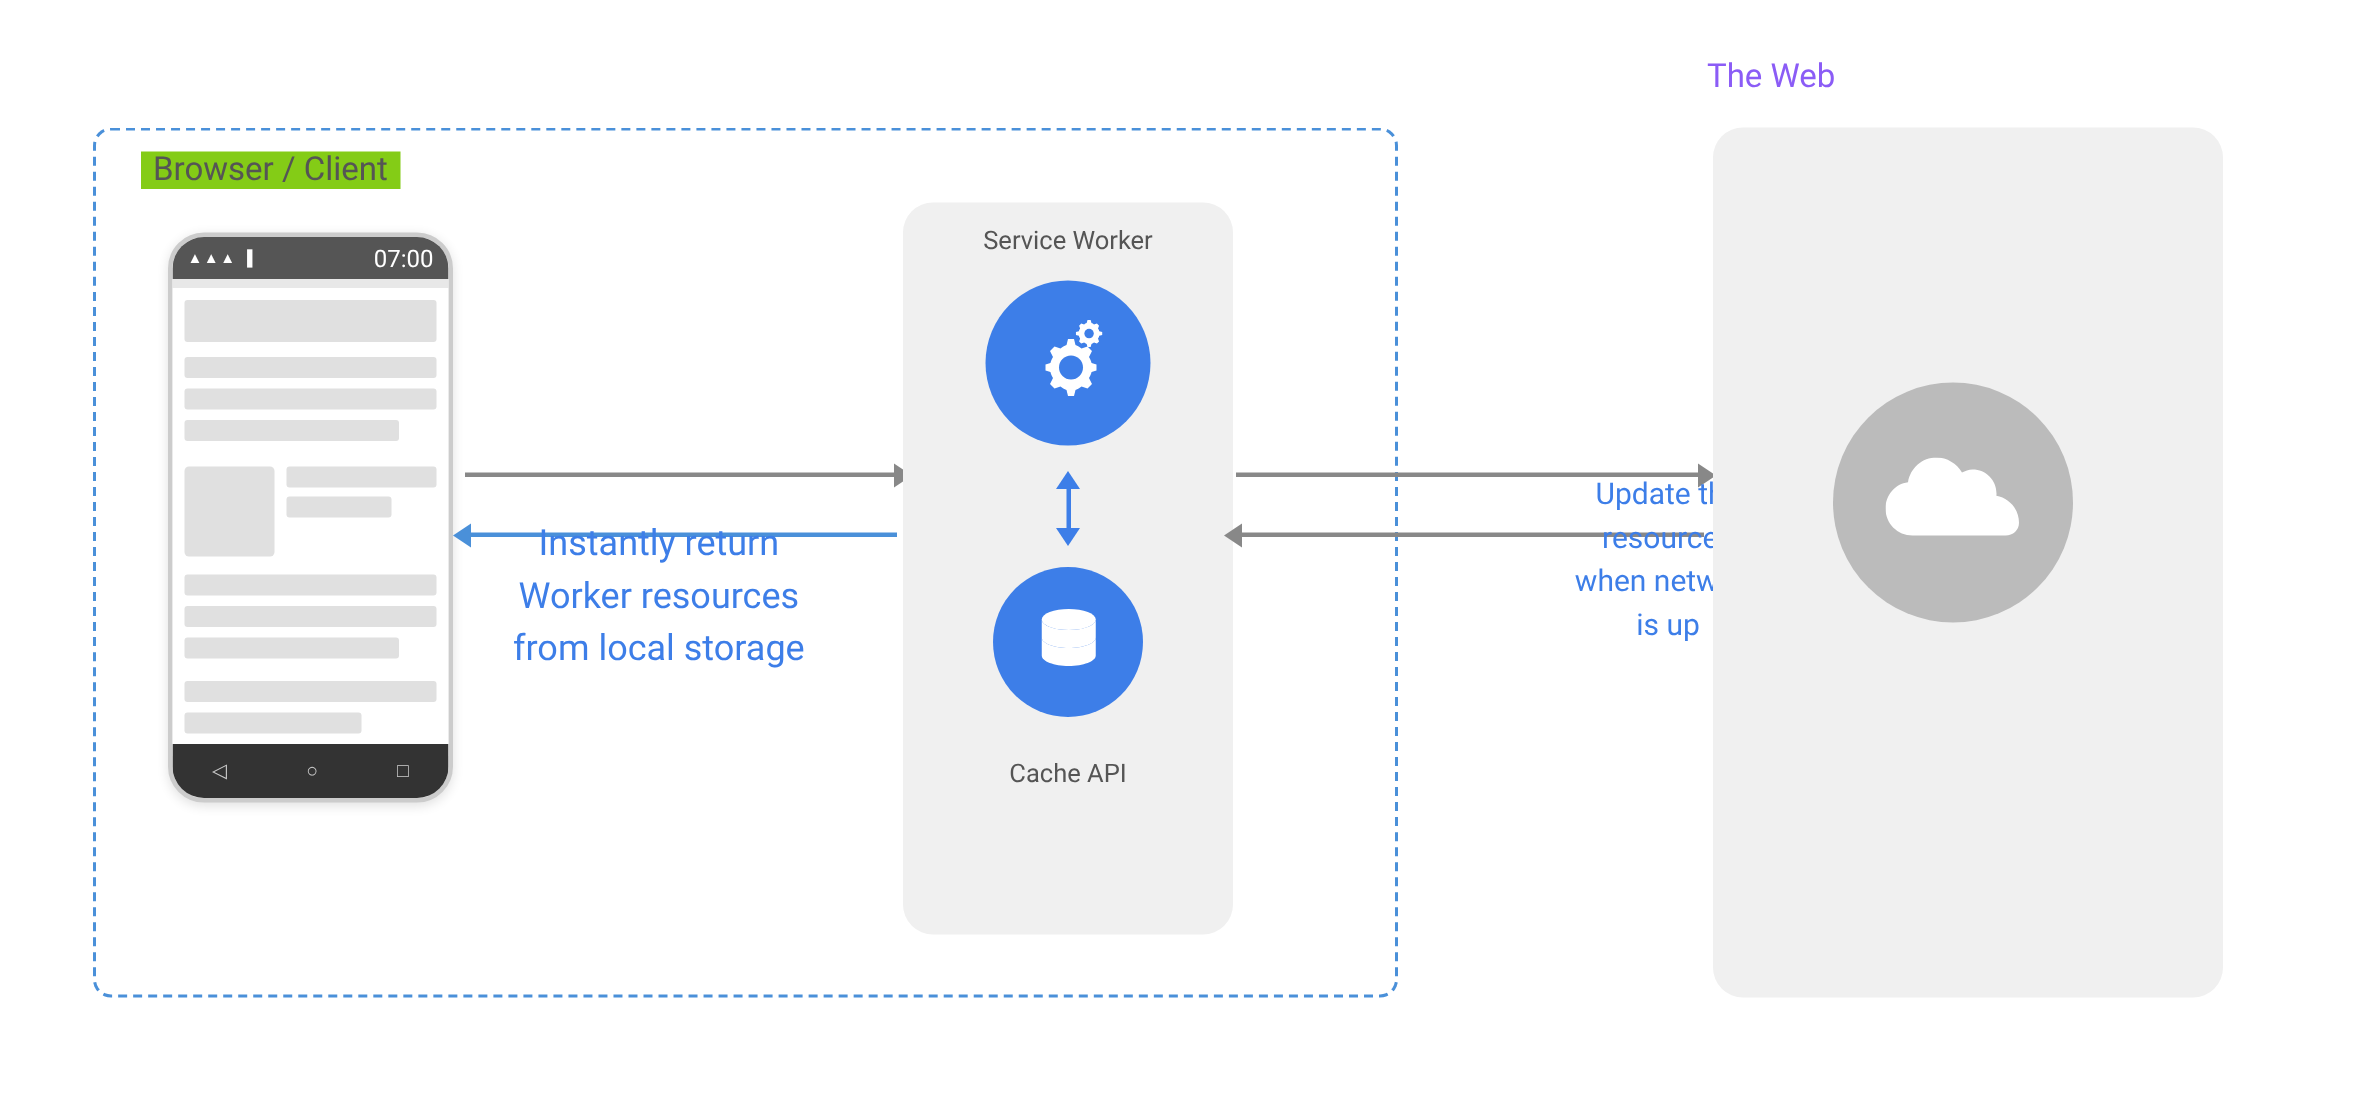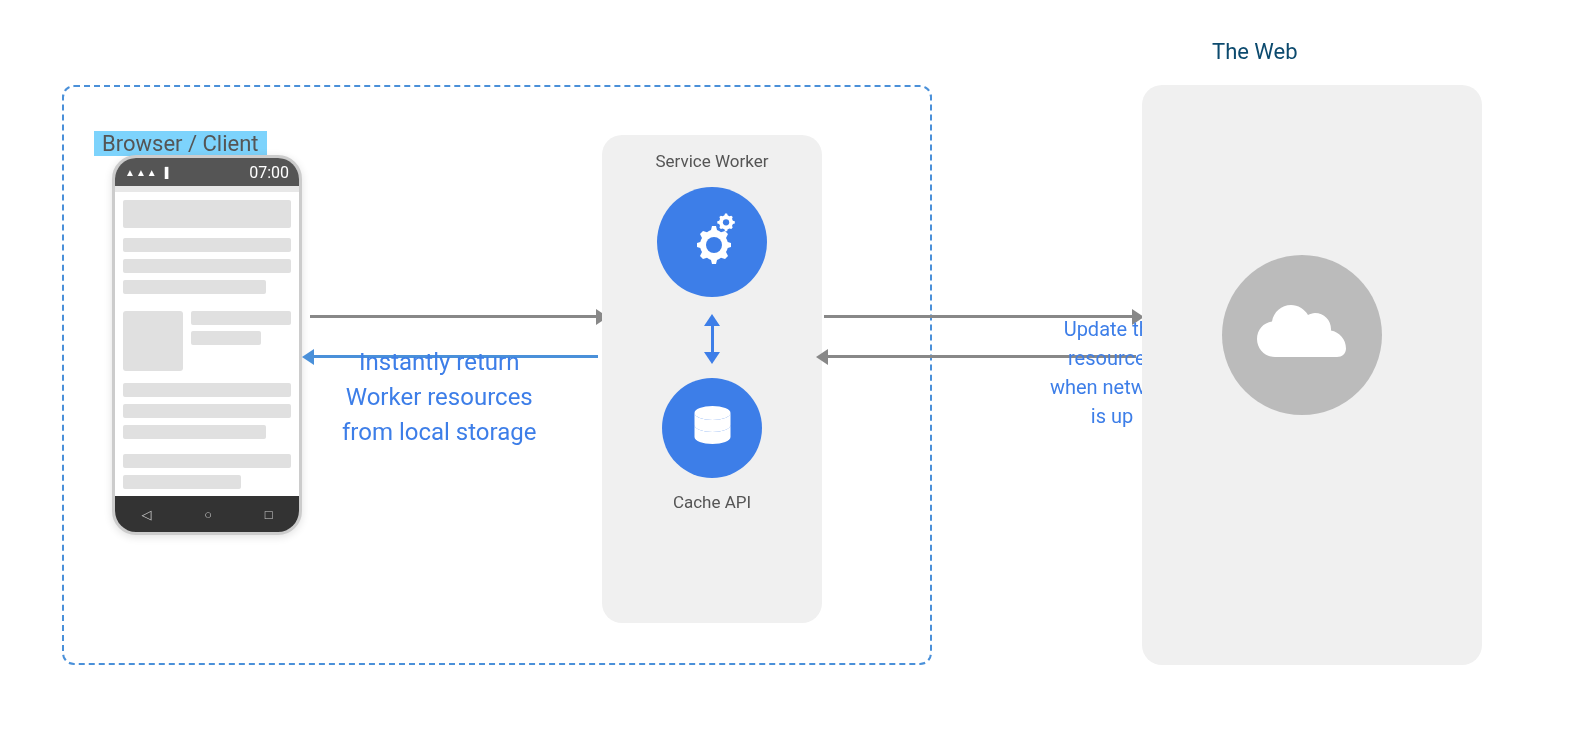--- a/index.html
+++ b/index.html
@@ -32,23 +32,22 @@
       border: 2.5px dashed #4A90D9;
       border-radius: 12px;
     }
     .browser-client-label {
       position: absolute;
       left: 30px;
       top: 14px;
       font-size: 22px;
       color: #555;
       font-weight: 400;
-      background: #7dd3fc;
+      background: #84cc16;
       padding: 0 8px;
-      margin-top: 30px;
     }
 
     
     .phone-container {
       position: absolute;
       left: 70px;
       top: 130px;
       width: 190px;
       height: 400px;
     }
@@ -163,21 +162,21 @@
       justify-content: center;
       margin-top: 8px;
     }
     .db-icon-circle svg {
       width: 55px;
       height: 55px;
     }
     .cache-api-label {
       font-size: 17px;
       color: #555;
-      margin-top: 14px;
+      margin-top: 28px;
       font-weight: 400;
     }
 
     
     .arrow-phone-to-sw {
       position: absolute;
       left: 265px;
       top: 294px;
       width: 290px;
       height: 3px;
@@ -207,24 +206,24 @@
       height: 580px;
       background: #f0f0f0;
       border-radius: 20px;
       display: flex;
       flex-direction: column;
       align-items: flex-end;
       padding: 16px 16px 0 0;
     }
     .the-web-label {
       position: absolute;
-      left: 1170px;
+      left: 1096px;
       top: 14px;
       font-size: 22px;
-      color: #0c4a6e;
+      color: #8b5cf6;
       font-weight: 400;
     }
     .cloud-circle {
       width: 160px;
       height: 160px;
       background: #bbb;
       border-radius: 50%;
       display: flex;
       align-items: center;
       justify-content: center;

